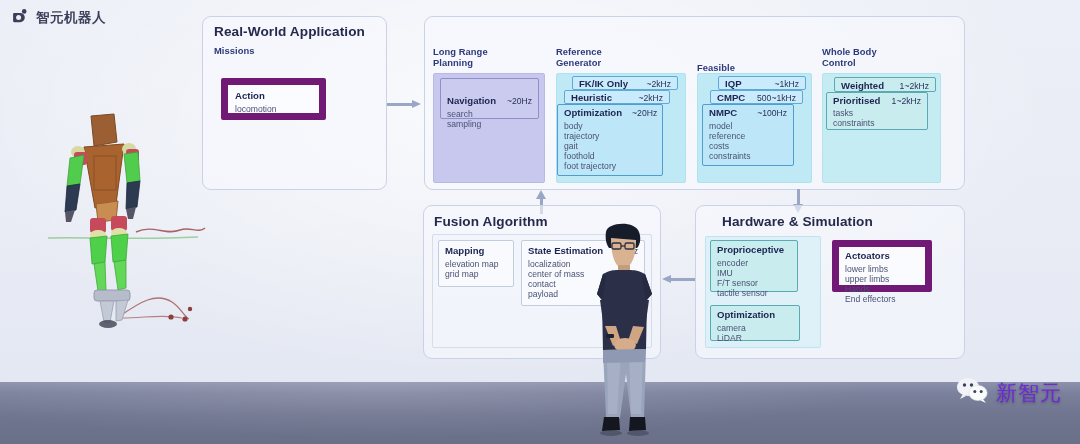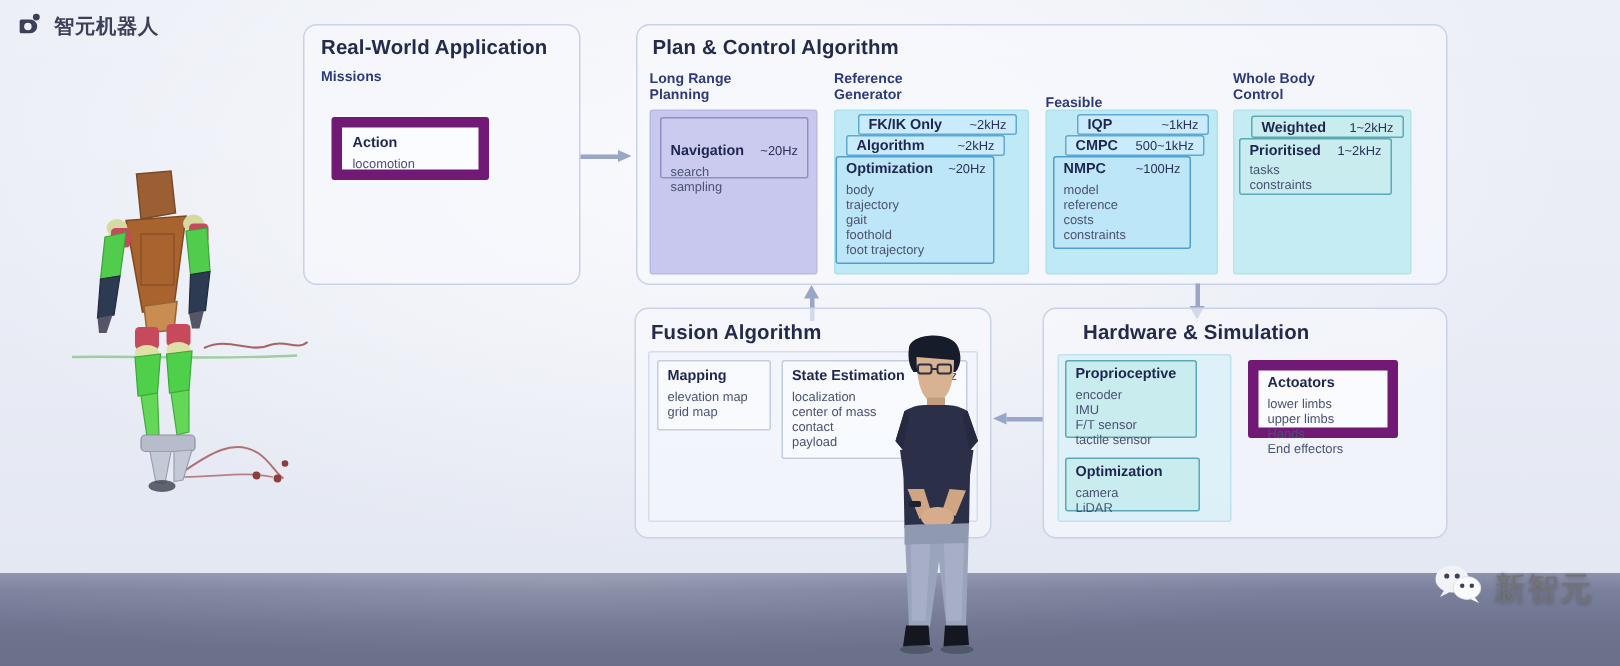--- a/index.html
+++ b/index.html
@@ -29,21 +29,21 @@
     background:radial-gradient(ellipse 700px 70px at 35% 10%, rgba(255,255,255,.14), rgba(255,255,255,0) 70%);
   }
 
   
   .logo{position:absolute;left:10px;top:8px;display:flex;align-items:center;gap:7px;}
   .logo-mark{width:19px;height:19px;position:relative;}
   .logo-text{font-size:13.5px;color:#3b3f58;font-weight:700;letter-spacing:.5px;}
 
   
   .watermark{position:absolute;right:18px;bottom:36px;display:flex;align-items:center;gap:8px;}
-  .wm-text{font-size:21px;color:#737373;font-weight:400;letter-spacing:1px;
+  .wm-text{font-size:21px;color:#6d28d9;font-weight:400;letter-spacing:1px;
            text-shadow:0 1px 3px rgba(0,0,0,.35);}
 
   
   .slide{position:absolute;left:0;top:0;width:1080px;height:382px;}
 
   .panel{
     position:absolute;
     border:1px solid #c9d2e6;
     border-radius:9px;
     background:rgba(247,249,253,.62);
@@ -126,21 +126,20 @@
         <div>locomotion</div>
       </div>
     </div>
 
     <div class="arrow" style="left:387px;top:100px;width:36px;height:9px;">
       <div class="ar-line" style="left:0;top:3px;width:26px;height:2.5px;"></div>
       <div class="ar-head" style="left:25px;top:0;border-top:4.5px solid transparent;border-bottom:4.5px solid transparent;border-left:9px solid #9aa6c6;"></div>
     </div>
 
     <div class="panel" style="left:424px;top:16px;width:539px;height:172px;"></div>
-    <div class="panel-title" style="left:435px;top:24px;">Plan &amp; Control Algorithm</div>
 
     <div class="sub-label" style="left:433px;top:46px;">
       <div>Long Range</div>
       <div>Planning</div>
     </div>
     <div class="colbox col-purple" style="left:433px;top:73px;width:110px;height:108px;"></div>
     <div class="card c-lav" style="left:440px;top:78px;width:99px;height:41px;padding:16px 6px;">
       <div class="card-hdr">
         <span>Navigation</span>
         <span class="hz">~20Hz</span>
@@ -157,21 +156,21 @@
     </div>
     <div class="colbox col-cyan" style="left:556px;top:73px;width:128px;height:108px;"></div>
     <div class="card c-sky" style="left:572px;top:76px;width:106px;height:14px;padding:1px 6px;">
       <div class="card-hdr">
         <span>FK/IK Only</span>
         <span class="hz">~2kHz</span>
       </div>
     </div>
     <div class="card c-sky" style="left:564px;top:90px;width:106px;height:14px;padding:1px 6px;">
       <div class="card-hdr">
-        <span>Algorithm</span>
+        <span>Heuristic</span>
         <span class="hz">~2kHz</span>
       </div>
     </div>
     <div class="card c-sky-d" style="left:557px;top:104px;width:106px;height:72px;padding:2px 6px;">
       <div class="card-hdr">
         <span>Optimization</span>
         <span class="hz">~20Hz</span>
       </div>
       <div class="card-list">
         <div>body</div>

